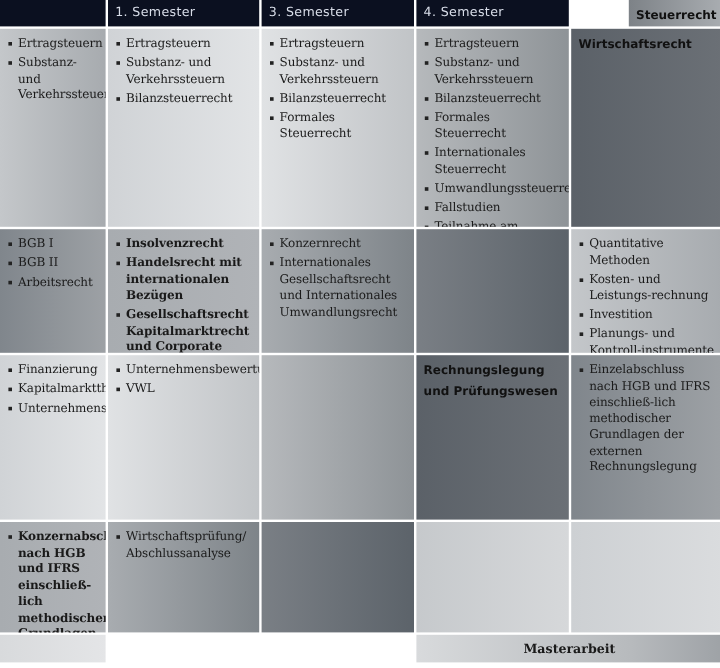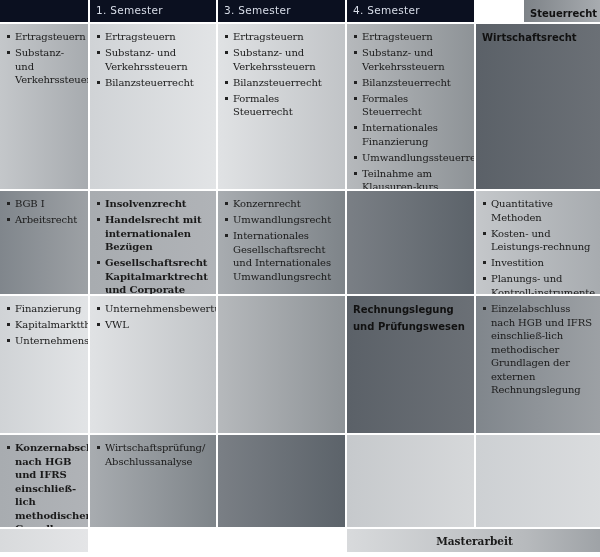--- a/index.html
+++ b/index.html
@@ -67,44 +67,45 @@
         <li>Bilanzsteuerrecht</li>
         <li>Formales Steuerrecht</li>
       </ul>
     </div>
   <div class="cell r-light-4">
       <ul>
         <li>Ertragsteuern</li>
         <li>Substanz- und Verkehrssteuern</li>
         <li>Bilanzsteuerrecht</li>
         <li>Formales Steuerrecht</li>
-        <li>Internationales Finanzierung</li>
+        <li>Internationales Steuerrecht</li>
         <li>Umwandlungssteuerrecht</li>
+        <li>Fallstudien</li>
         <li>Teilnahme am Klausuren-kurs</li>
       </ul>
     </div>
 
   <div class="cell rowlabel r-dark-lbl">Wirtschaftsrecht</div>
   <div class="cell r-dark-1">
       <ul>
         <li>BGB I</li>
+        <li>BGB II</li>
         <li>Arbeitsrecht</li>
       </ul>
     </div>
   <div class="cell r-dark-2">
       <ul>
         <li>Insolvenzrecht</li>
         <li>Handelsrecht mit internationalen Bezügen</li>
         <li>Gesellschaftsrecht Kapitalmarktrecht und Corporate Governance</li>
       </ul>
     </div>
   <div class="cell r-dark-3">
       <ul>
         <li>Konzernrecht</li>
-        <li>Umwandlungsrecht</li>
         <li>Internationales Gesellschaftsrecht und Internationales Umwandlungsrecht</li>
       </ul>
     </div>
   <div class="cell r-dark-4">
       <ul></ul>
     </div>
 
   <div class="cell r-light-1">
       <ul>
         <li>Quantitative Methoden</li>

